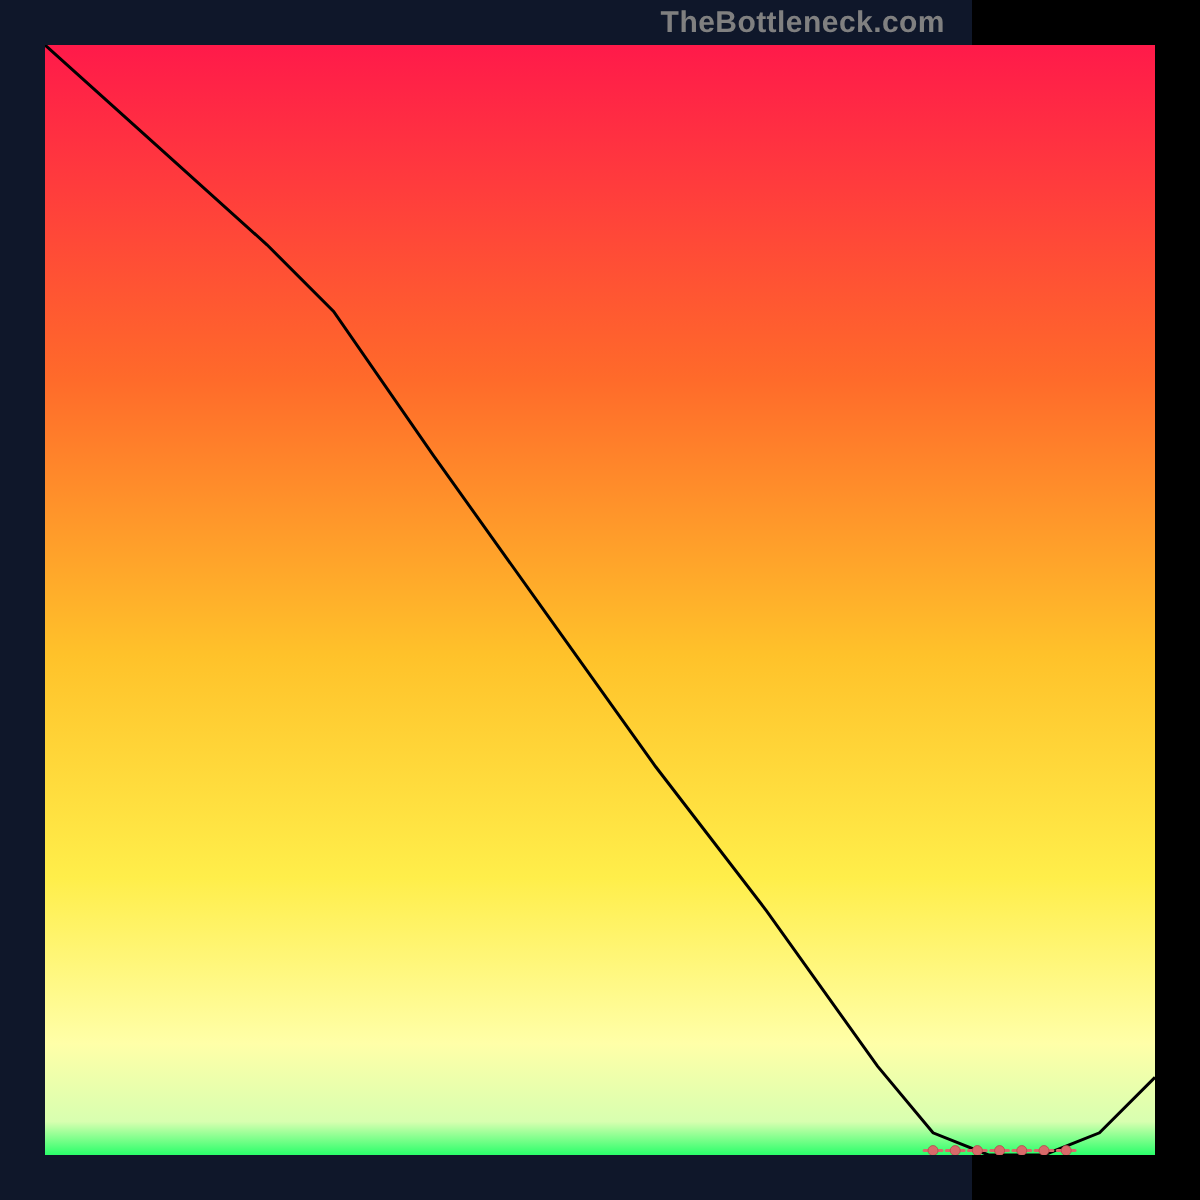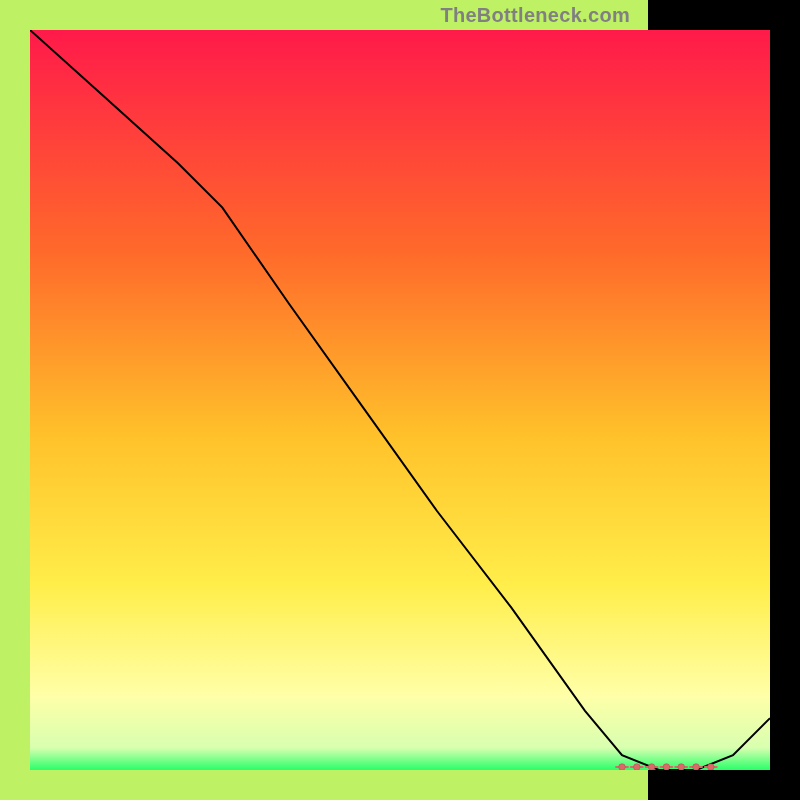--- a/index.html
+++ b/index.html
@@ -8,21 +8,21 @@
     width: 800px;
     height: 800px;
     background: #000;
     overflow: hidden;
     font-family: Arial, Helvetica, sans-serif;
   }
   .frame {
     position: relative;
     width: 648px;
     height: 800px;
-    background: #bef264;
+    background: #0f172a;
   }
   .attribution {
     position: absolute;
     top: 4px;
     right: 18px;
     color: #808080;
     font-size: 20px;
     font-weight: bold;
     letter-spacing: 0.3px;
   }

